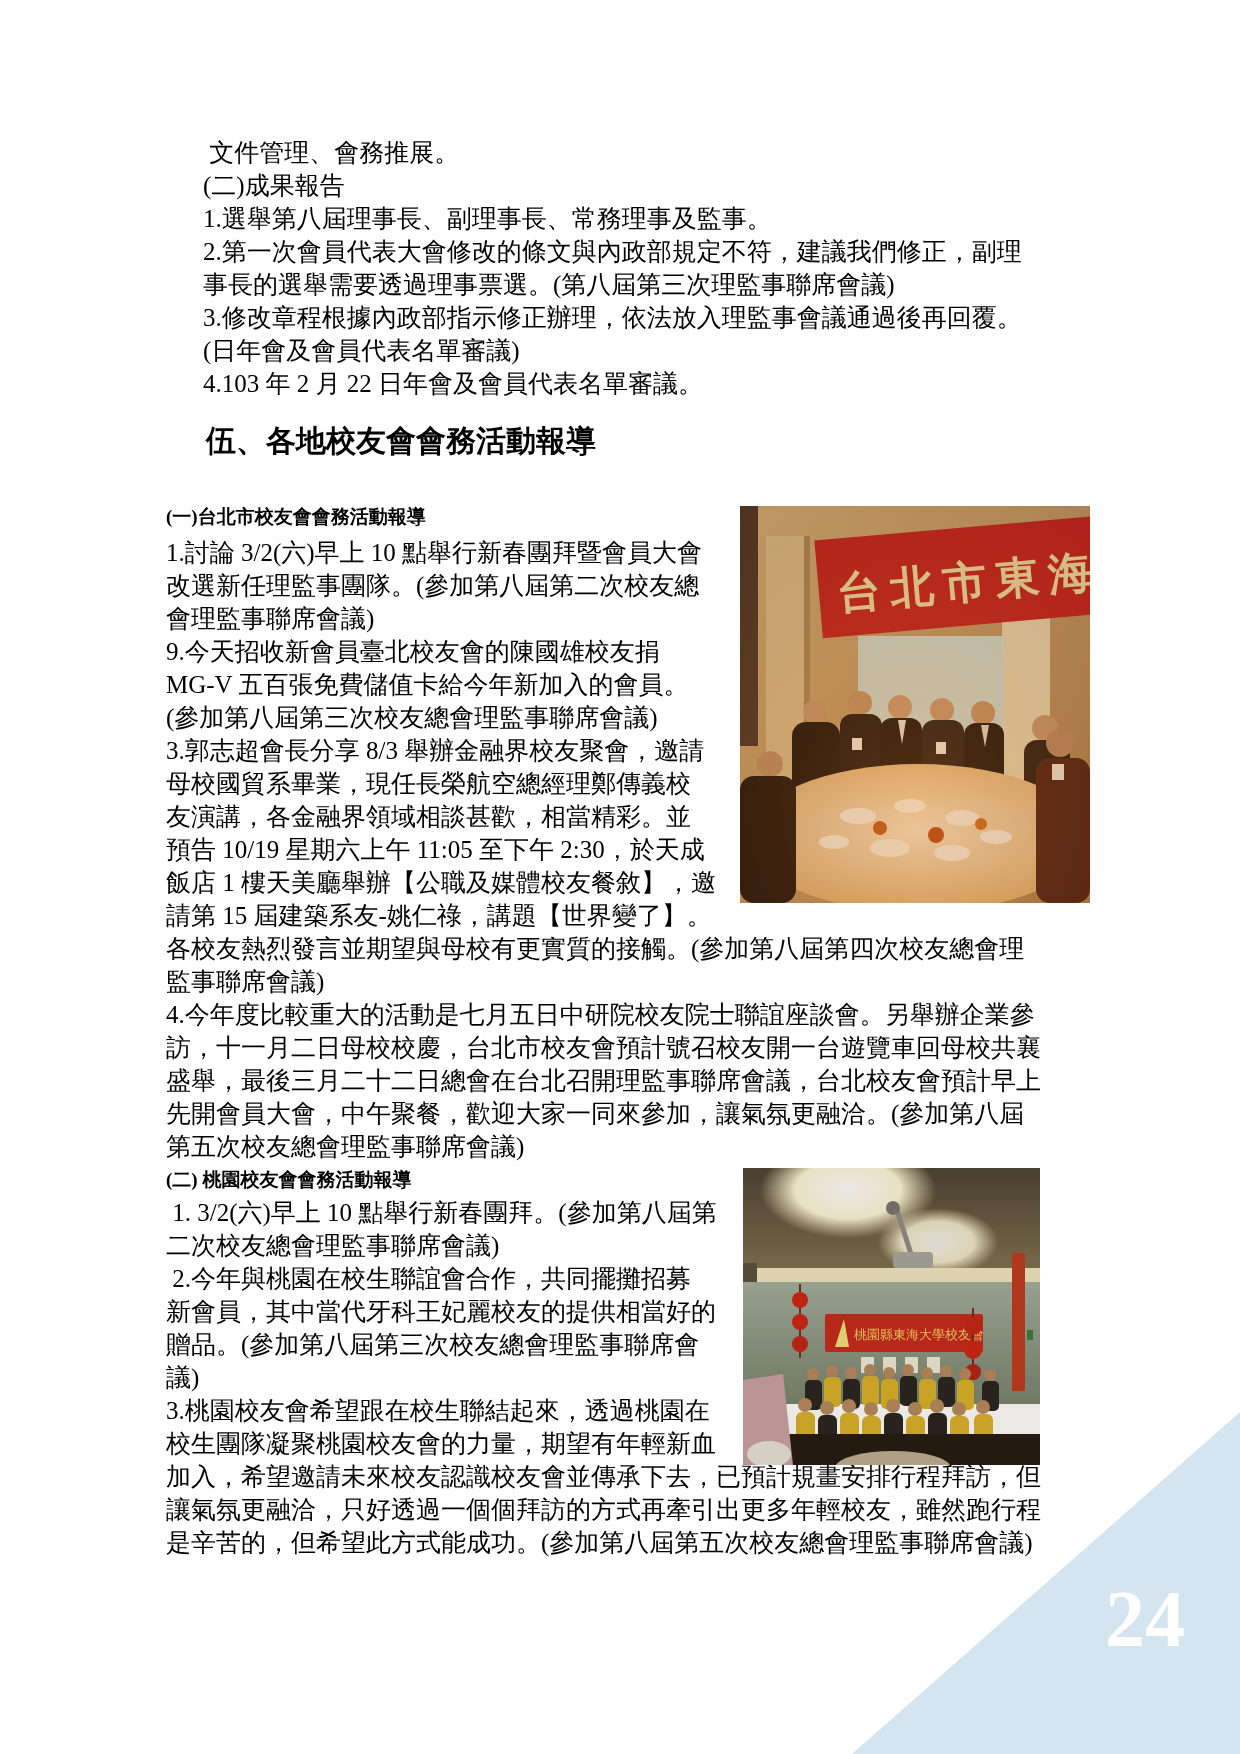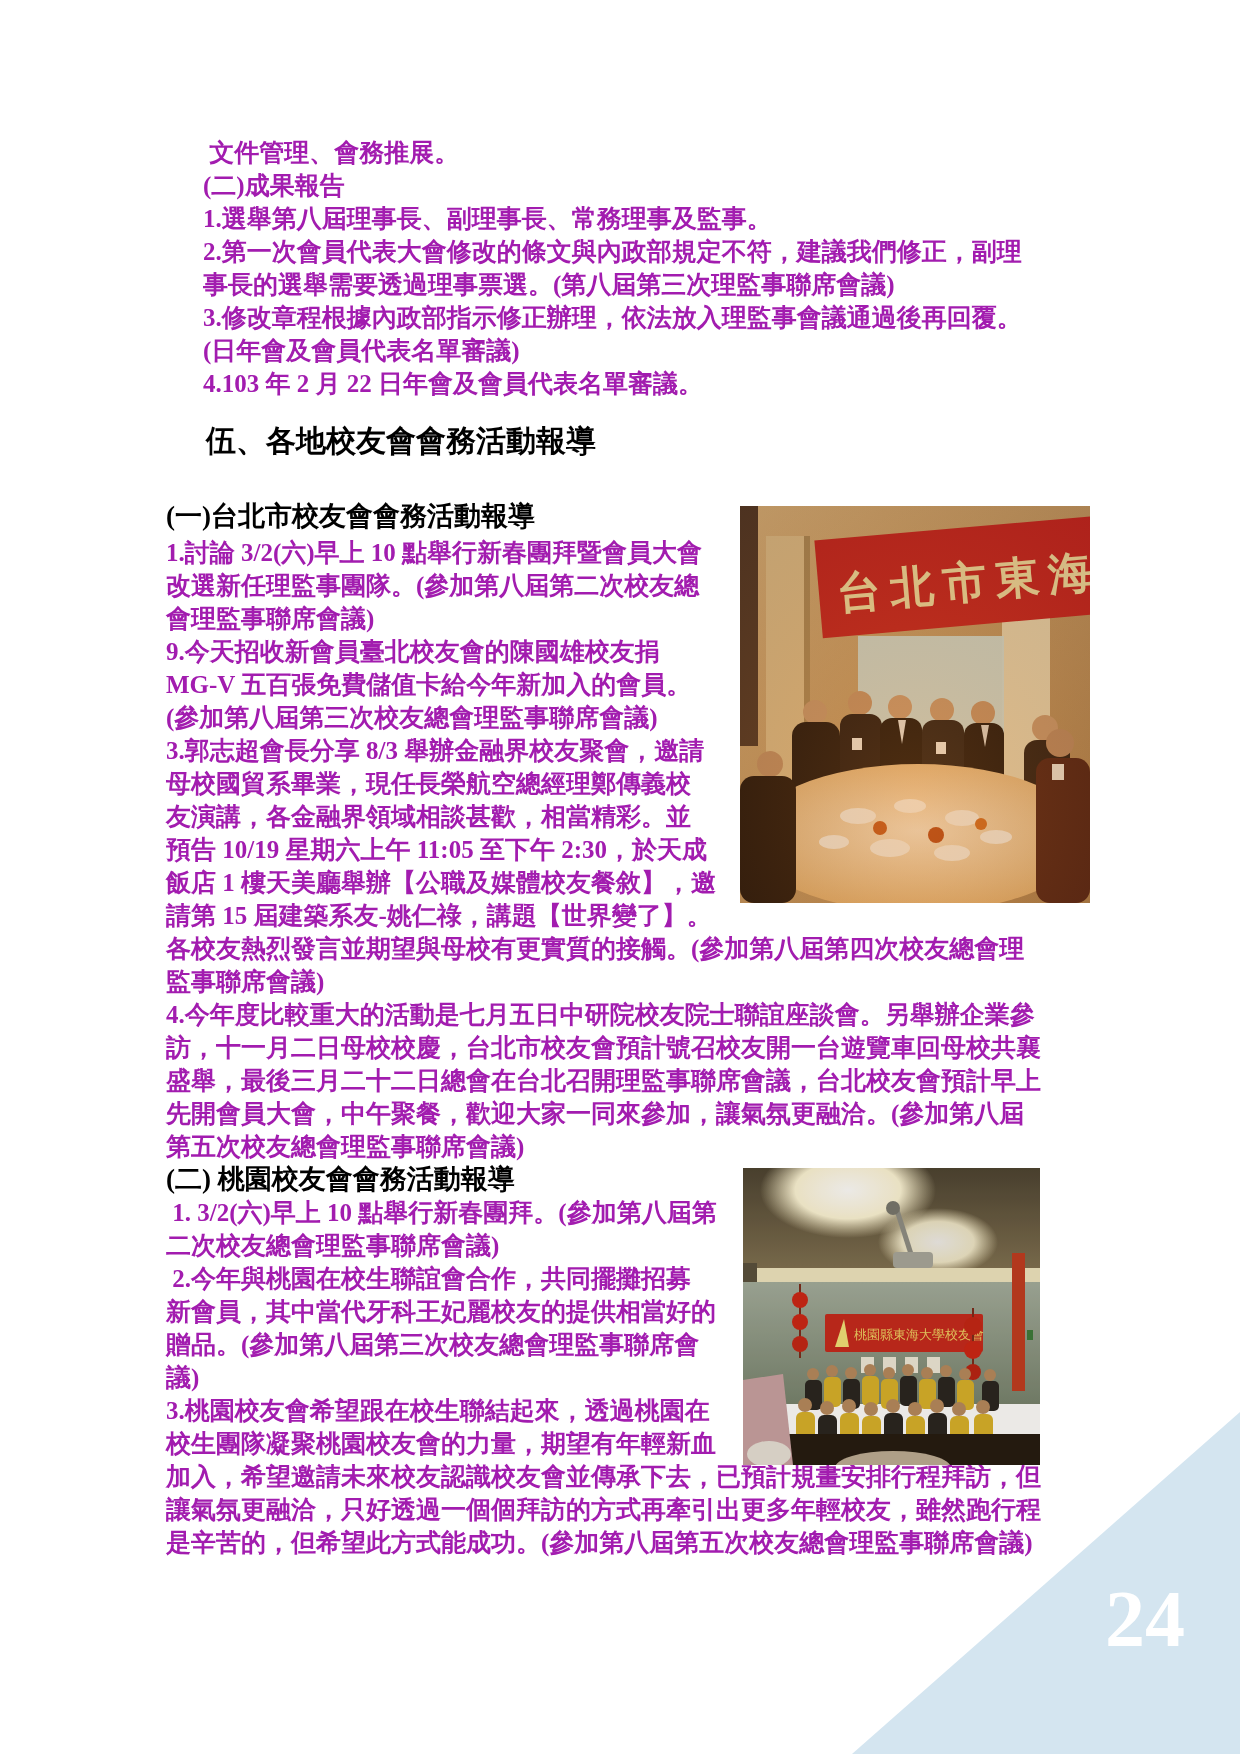--- a/index.html
+++ b/index.html
@@ -1,23 +1,23 @@
 <!DOCTYPE html>
 <html><head>
 <meta charset="utf-8">
 <style>
   html,body { margin:0; padding:0; background:#ffffff; }
   .page {
     position:relative; width:1240px; height:1754px; background:#ffffff;
     overflow:hidden; font-family:"Liberation Serif","DejaVu Serif",serif; color:#111;
   }
   .block { position:absolute; }
-  .tl { white-space:pre; font-size:25px; line-height:33px; height:33px; color:#a21caf;font-weight:bold; }
+  .tl { white-space:pre; font-size:25px; line-height:33px; height:33px; color:#000000; }
   .heading { font-size:30px; font-weight:bold; line-height:36px; white-space:pre; color:#000; }
-  .sec-title { font-size:27px; font-weight:bold; line-height:33px; white-space:pre; color:#000; }
+  .sec-title { font-size:19px; font-weight:bold; line-height:33px; white-space:pre; color:#000; }
   .photo { position:absolute; display:block; }
   #corner-triangle {
     position:absolute; left:852px; top:1412px; width:388px; height:342px;
     clip-path:polygon(100% 0, 100% 100%, 0 100%);
   }
   #page-number {
     position:absolute; left:1090px; top:1574px; width:110px; text-align:center;
     font-size:80px; line-height:90px; font-weight:bold; color:#ffffff;
     font-family:"Liberation Serif","DejaVu Serif",serif;
   }

